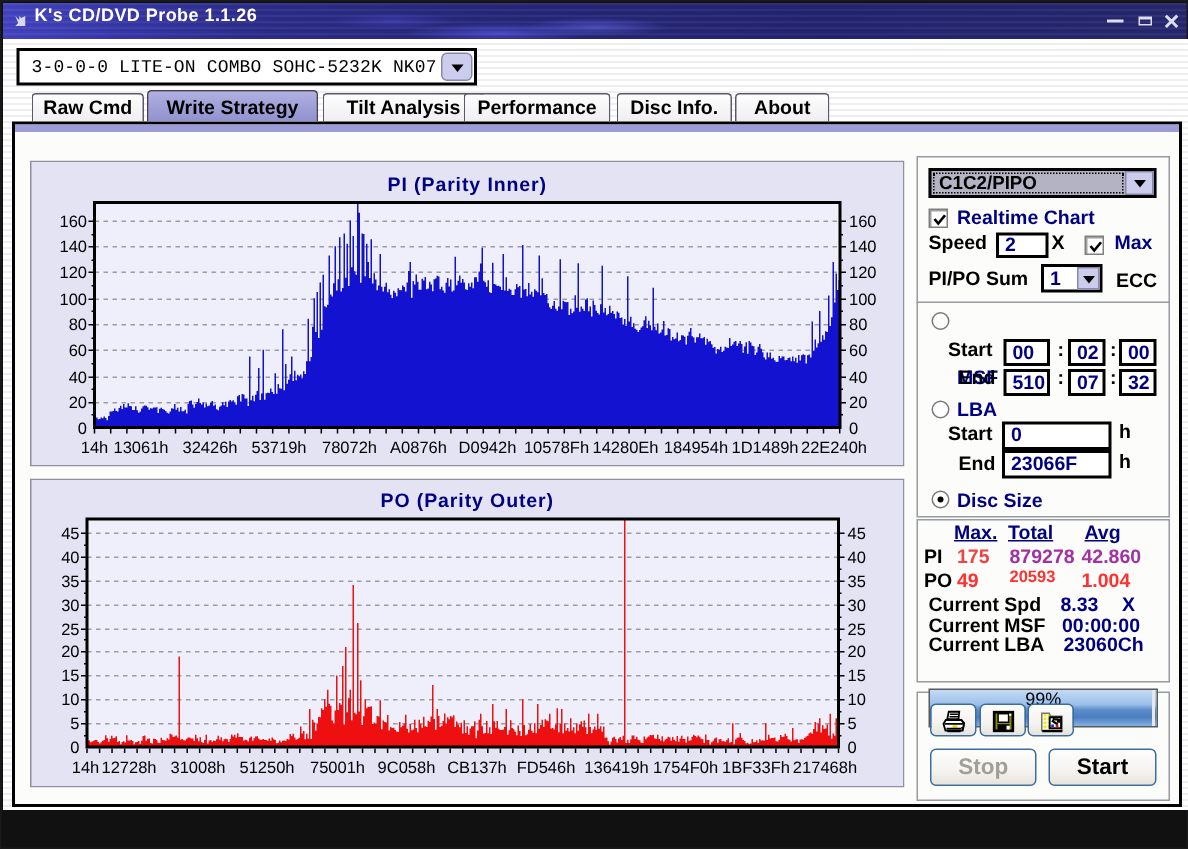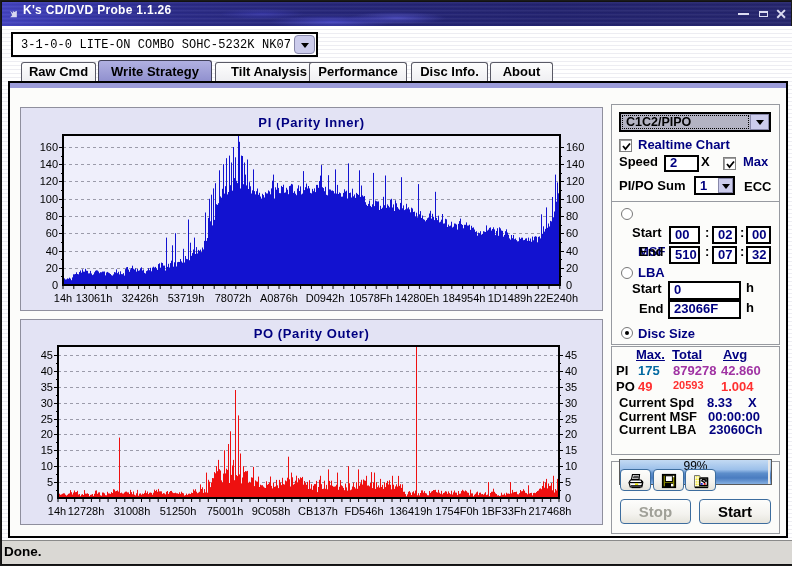--- a/index.html
+++ b/index.html
@@ -45,21 +45,21 @@
   <svg id="ticon" viewBox="0 0 12 12">
         <path d="M1 1 L5 5 L5 1 L7 3 L11 1 L11 11 L1 11 L4 8 Z" fill="#d8d8f0"></path>
       </svg>
   <div id="ttext">K's CD/DVD Probe 1.1.26</div>
   <div class="tbtn" style="right:40px"><span style="display:inline-block;width:11px;height:2px;background:#dcdcf2;vertical-align:3px;"></span></div>
   <div class="tbtn" style="right:20px"><span style="display:inline-block;width:9px;height:6px;border:1px solid #dcdcf2;border-top:2px solid #dcdcf2;vertical-align:1px;"></span></div>
   <div class="tbtn" style="right:2px; font-size:14px;">✕</div>
  </div>
  <div id="client">
   <div id="combo">
-        <div class="txt">3-1-0-0 LITE-ON COMBO SOHC-5232K NK07</div>
+        <div class="txt">3-0-0-0 LITE-ON COMBO SOHC-5232K NK07</div>
         <div class="btn">
           <div class="arr"></div>
         </div>
       </div>
   <div id="tabs">
    <div class="tab" style="left:19px; width:75px;">Raw Cmd</div>
    <div class="tab active" style="left:96px; width:114px;">Write Strategy</div>
    <div class="tab" style="left:213px; width:108px;">Tilt Analysis</div>
    <div class="tab" style="left:307px; width:98px;">Performance</div>
    <div class="tab" style="left:409px; width:77px;">Disc Info.</div>
@@ -412,21 +412,21 @@
    <div class="fld" style="left:658px; top:217px; width:73px; height:19px; line-height:14px;">23066F</div>
    <div class="bk" style="left:736px; top:217px;">h</div>
    <div class="rad on" style="left:611px; top:244px;"></div>
    <div class="nb" style="left:628px; top:243px;">Disc Size</div>
 
    <div class="nb" style="left:626px; top:264px; text-decoration:underline;">Max.</div>
    <div class="nb" style="left:662px; top:264px; text-decoration:underline;">Total</div>
    <div class="nb" style="left:713px; top:264px; text-decoration:underline;">Avg</div>
    <div class="bk" style="left:606px; top:280px;">PI</div>
    <div class="bk" style="left:606px; top:296px;">PO</div>
-   <div style="position:absolute; left:628px; top:280px; font-size:13px; font-weight:bold; color:#0369a1;">175</div>
+   <div style="position:absolute; left:628px; top:280px; font-size:13px; font-weight:bold; color:#ef4444;">175</div>
    <div style="position:absolute; left:663px; top:280px; font-size:13px; font-weight:bold; color:#a033a3;">879278</div>
    <div style="position:absolute; left:711px; top:280px; font-size:13px; font-weight:bold; color:#a033a3;">42.860</div>
    <div style="position:absolute; left:628px; top:296px; font-size:13px; font-weight:bold; color:#ff3030;">49</div>
    <div style="position:absolute; left:663px; top:296px; font-size:11px; font-weight:bold; color:#ff3030;">20593</div>
    <div style="position:absolute; left:711px; top:296px; font-size:13px; font-weight:bold; color:#ff3030;">1.004</div>
    <div class="bk" style="left:609px; top:312px;">Current Spd</div>
    <div class="nb" style="left:697px; top:312px;">8.33</div>
    <div class="nb" style="left:738px; top:312px;">X</div>
    <div class="bk" style="left:609px; top:326px;">Current MSF</div>
    <div class="nb" style="left:698px; top:326px;">00:00:00</div>
@@ -478,15 +478,12 @@
 <rect x="7.8" y="10" width="1.8" height="1.8" fill="#2222dd"></rect>
 <rect x="10.8" y="10" width="1.8" height="1.8" fill="#dd1111"></rect>
 <path d="M1.8 14.4 h13.4" stroke="#000" stroke-width="1.5"></path>
 </g>
             </svg></div>
         </div>
    <div class="btn" style="left:610px; top:416px; width:71px; height:25px; text-align:center; line-height:23px; font-size:15px; font-weight:bold; color:#a0a098;">Stop</div>
    <div class="btn" style="left:689px; top:416px; width:72px; height:25px; text-align:center; line-height:23px; font-size:15px; font-weight:bold; color:#000;">Start</div>
   </div>
  </div>
- <div id="status">
-      <div class="txt">Done.</div>
-    </div>
 </div>
 </body></html>

